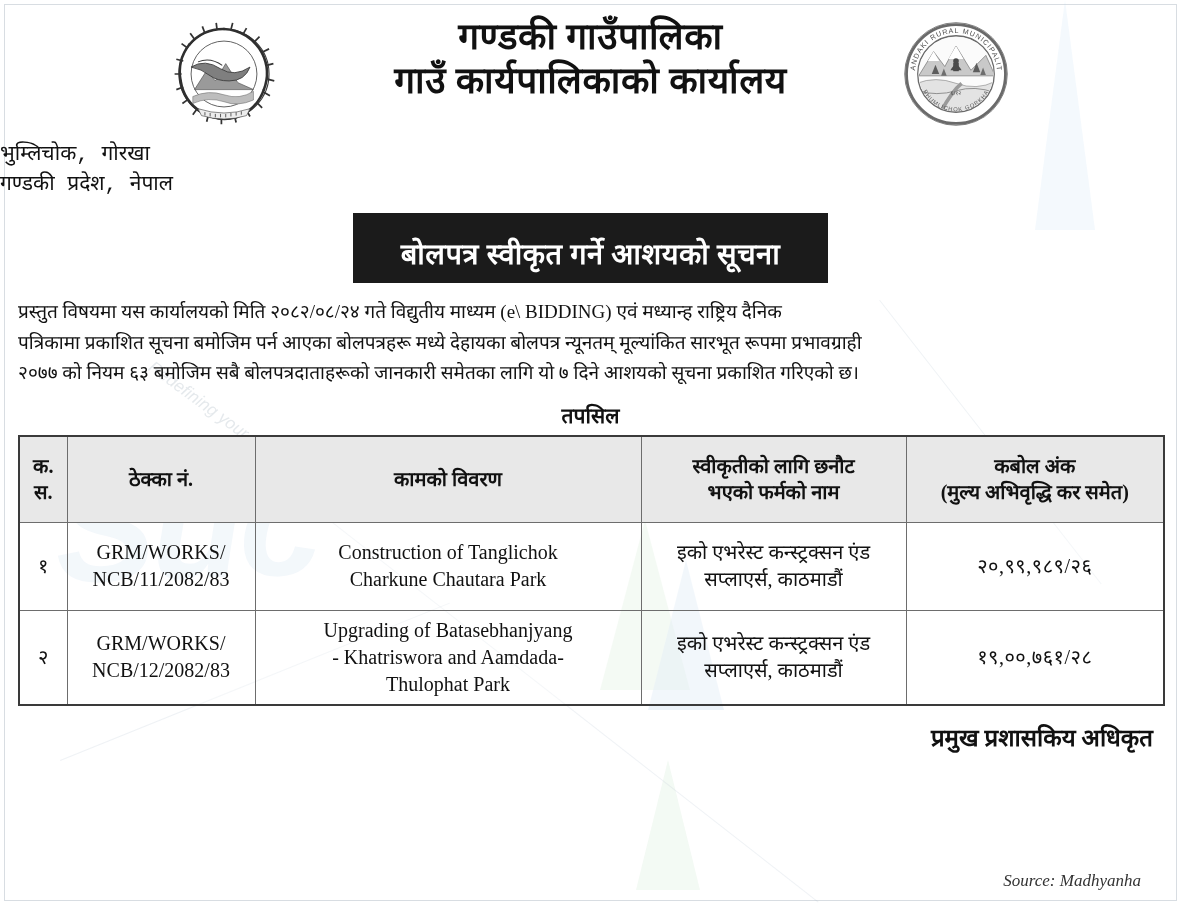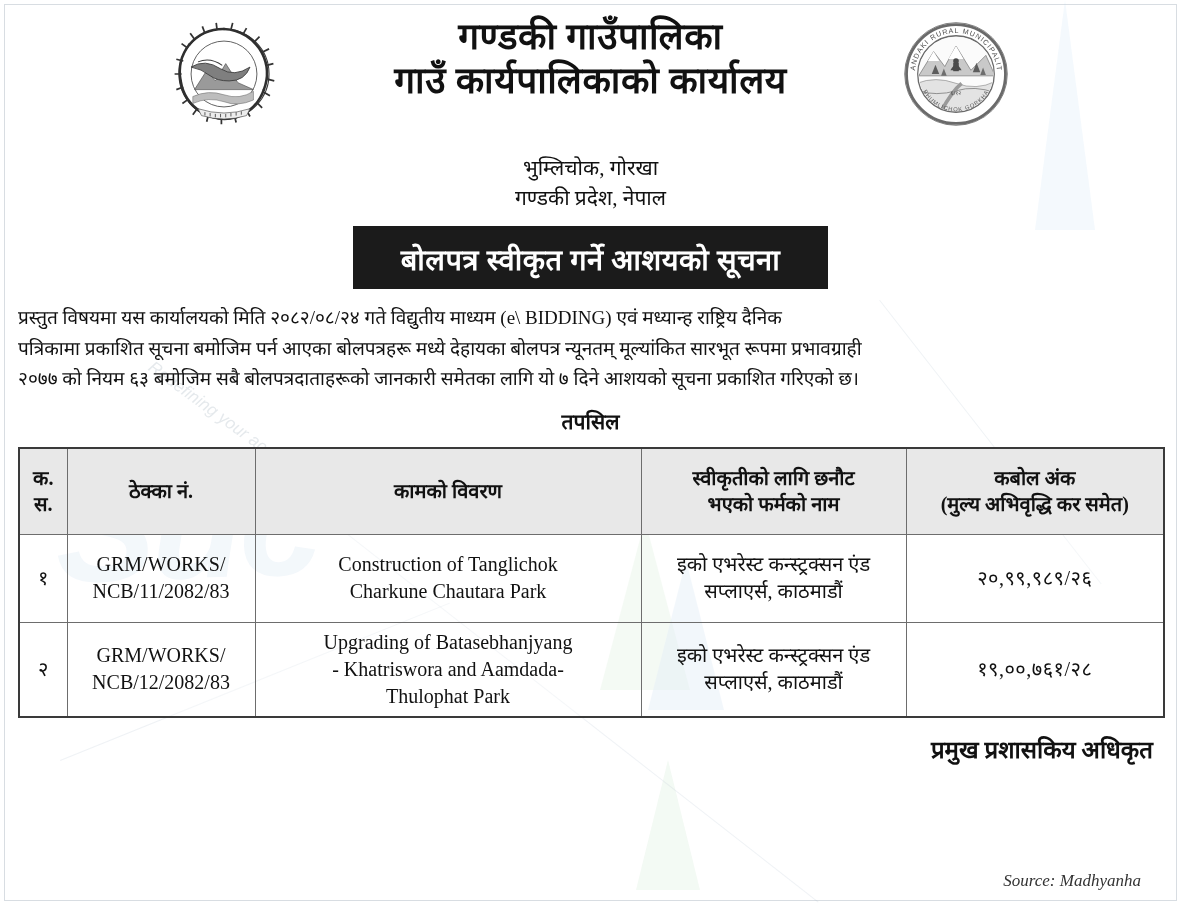--- a/index.html
+++ b/index.html
@@ -133,38 +133,39 @@
     line-height: 1.15;
     letter-spacing: 0.5px;
   }
   .org-line2 {
     font-size: 37px;
     font-weight: bold;
     line-height: 1.2;
     letter-spacing: 0.5px;
   }
   .org-sub {
-    text-align: center;
+    text-align: left;
     font-size: 21px;
     line-height: 1.45;
-    margin-top: 23px;
+    margin-top: 10px;
+    font-family: Liberation Mono, monospace;
   }
 
   
   .banner-wrap {
     text-align: center;
     margin-top: 12px;
   }
   .banner {
     display: inline-block;
     background: #1b1b1b;
     color: #ffffff;
     font-size: 29px;
     font-weight: bold;
-    padding: 13px 48px 11px 48px;
+    padding: 20px 48px 11px 48px;
     letter-spacing: 0.5px;
   }
   .pub-date {
     text-align: center;
     font-size: 23px;
     font-weight: bold;
     margin-top: 12px;
     letter-spacing: 0.5px;
   }
 
@@ -182,21 +183,21 @@
     white-space: nowrap;
   }
   .body-para .ln.last { text-align: left; }
 
   
   .tapasil {
     text-align: center;
     font-size: 21px;
     font-weight: bold;
     margin-top: 10px;
-    margin-bottom: 12px;
+    margin-bottom: 6px;
   }
 
   
   .tbl-wrap {
     margin: 0 18px;
   }
   table.notice {
     width: 100%;
     border-collapse: collapse;
     border: 2px solid #3a3a3a;

